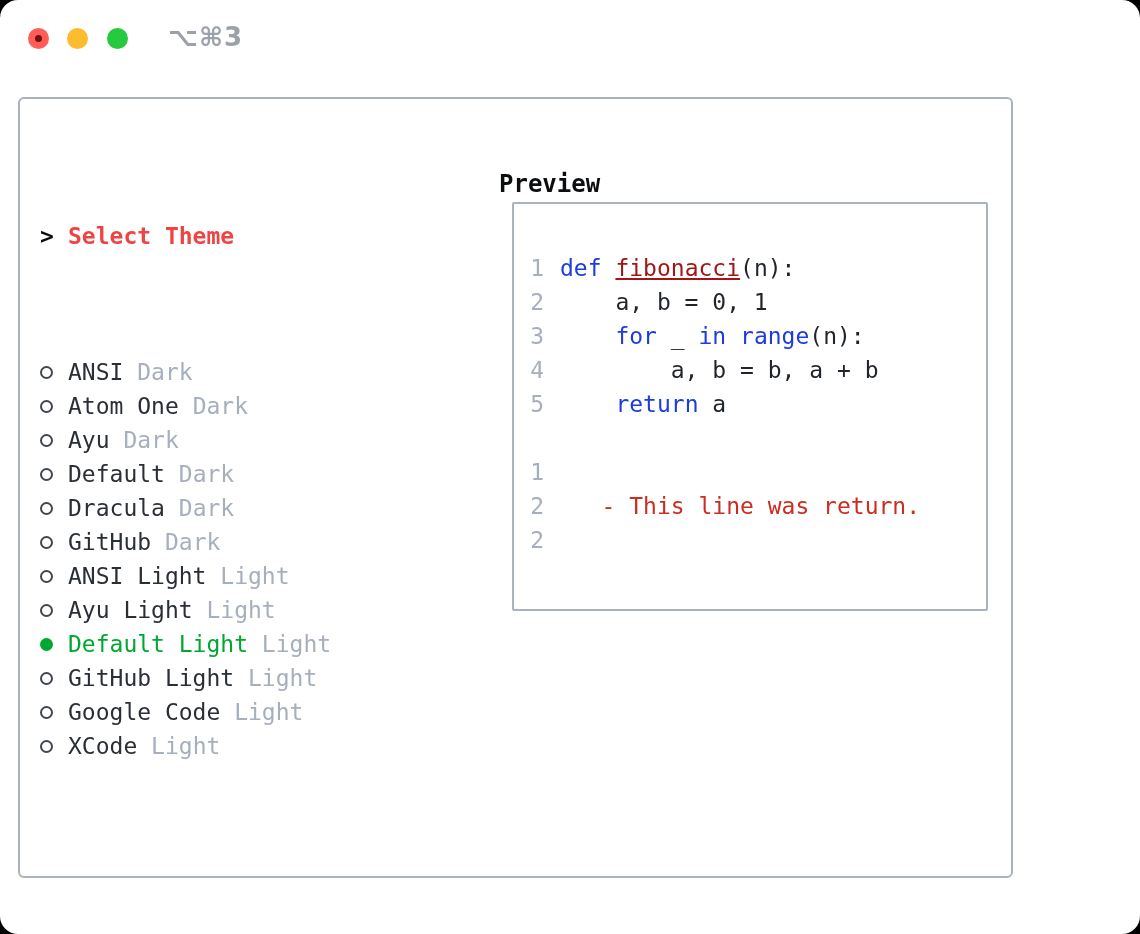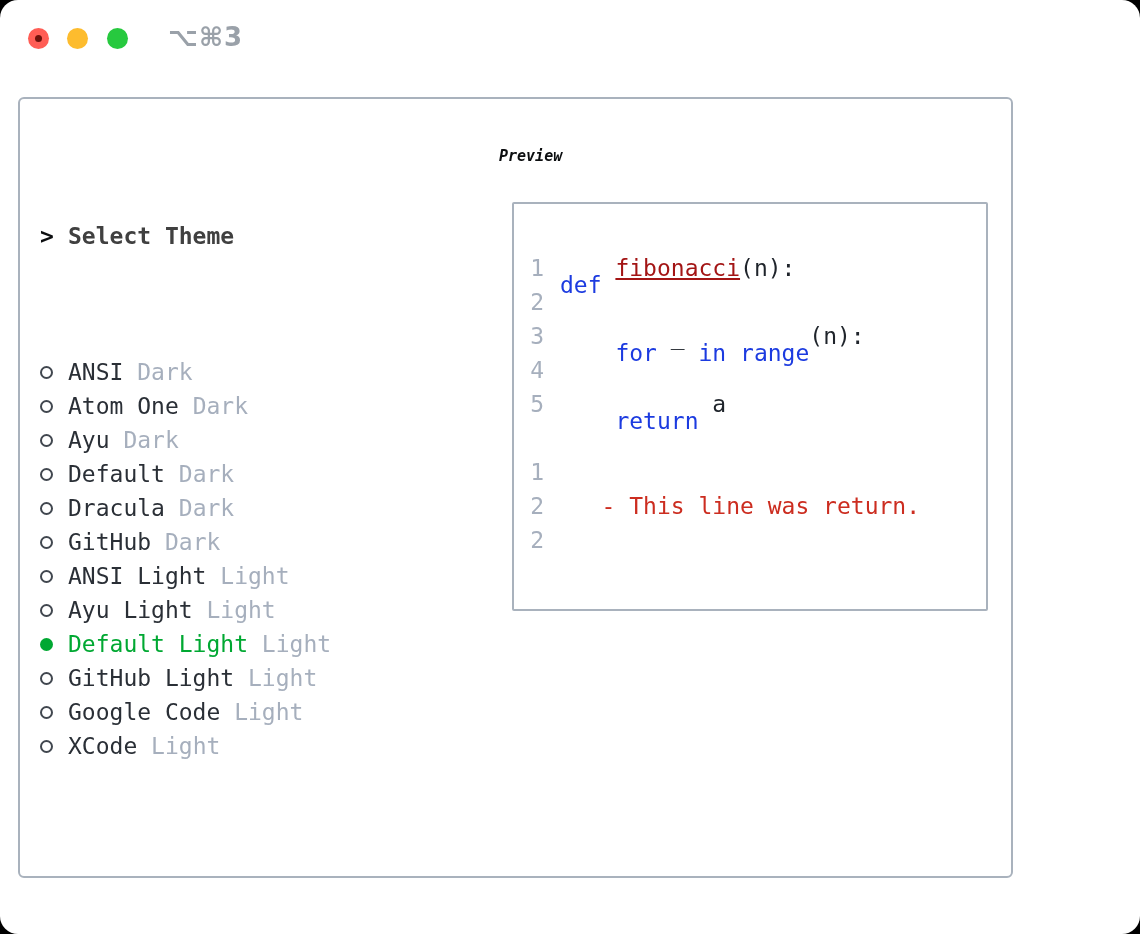--- a/index.html
+++ b/index.html
@@ -51,42 +51,42 @@
   .row { display: flex; align-items: center; height: 34px; white-space: pre; }
   .row.blank { height: 34px; }
   .markercol { display: inline-flex; width: 28px; flex: none; align-items: center; }
   .marker {
     width: 13px; height: 13px; border-radius: 50%;
     display: inline-block; flex: none;
   }
   .marker.outline { border: 2px solid #41474f; }
   .marker.filled  { background: var(--c-green, #00a832); }
   .prompt-char { font-weight: bold; color: #0c0e10; }
-  .list-title { font-weight: bold; color: #404040; }
+  .list-title { font-weight: bold; color: #ef4444; }
   .lbl { color: var(--c-text, #2a2f36); }
   .lbl.selected { color: var(--c-green, #00a832); }
   .suffix { color: var(--c-muted, #a6afbd); }
   
   .preview-title {
-    position: absolute; left: 479px; top: 40px;
+    position: absolute; left: 479px; top: 68px;
     height: 34px; line-height: 34px;
-    font-size: 15px; font-weight: bold; color: #0c0e10; font-style: italic;
+    font-size: 24px; font-weight: bold; color: #0c0e10;
   }
   .preview-box {
     position: absolute; left: 492px; top: 103px;
     width: 476px; height: 409px;
     border: 2px solid var(--c-border, #a9b2bd);
     border-radius: 2px;
     background: #fff;
     padding: 47px 0 0 15px;
     overflow: hidden;
   }
   .pline { display: flex; height: 34px; line-height: 34px; font-size: 23px; white-space: pre; }
   .pnum { width: 15px; text-align: right; margin-right: 16px; flex: none; color: var(--c-muted, #a6afbd); }
-  .tok-keyword  { color: var(--c-keyword, #1c3be0); margin-top: 17px; }
+  .tok-keyword  { color: var(--c-keyword, #1c3be0); }
   .tok-function { color: var(--c-function, #a31515); text-decoration: underline; }
   .tok-plain    { color: var(--c-plain, #1f242b); }
   .tok-context  { color: var(--c-context, #8c949e); }
   .tok-deleted  { color: var(--c-deleted, #cc2d20); }
   .tok-added    { color: var(--c-added, #00bf30); }
 </style>
 </head>
 <body>
 
 <div class="stage">
@@ -118,23 +118,23 @@
 
         
 
         
       </div>
 
       <div class="preview-title">Preview</div>
 
       <div class="preview-box" id="preview-box">
           <div class="pline"><span class="pnum">1</span><span class="tok-keyword">def</span><span class="tok-plain"> </span><span class="tok-function">fibonacci</span><span class="tok-plain">(n):</span></div>
-          <div class="pline"><span class="pnum">2</span></div>
+          <div class="pline"><span class="pnum">2</span><span class="tok-plain">    a, b = 0, 1</span></div>
           <div class="pline"><span class="pnum">3</span><span class="tok-plain">    </span><span class="tok-keyword">for</span><span class="tok-plain"> _ </span><span class="tok-keyword">in</span><span class="tok-plain"> </span><span class="tok-keyword">range</span><span class="tok-plain">(n):</span></div>
-          <div class="pline"><span class="pnum">4</span></div>
+          <div class="pline"><span class="pnum">4</span><span class="tok-plain">        a, b = b, a + b</span></div>
           <div class="pline"><span class="pnum">5</span><span class="tok-plain">    </span><span class="tok-keyword">return</span><span class="tok-plain"> a</span></div>
           <div class="pline"><span class="pnum"></span></div>
           <div class="pline"><span class="pnum">1</span></div>
           <div class="pline"><span class="pnum">2</span><span class="tok-deleted">   - This line was return.</span></div>
           <div class="pline"><span class="pnum">2</span></div>
         </div>
 
     </div>
   </div>
 </div>

